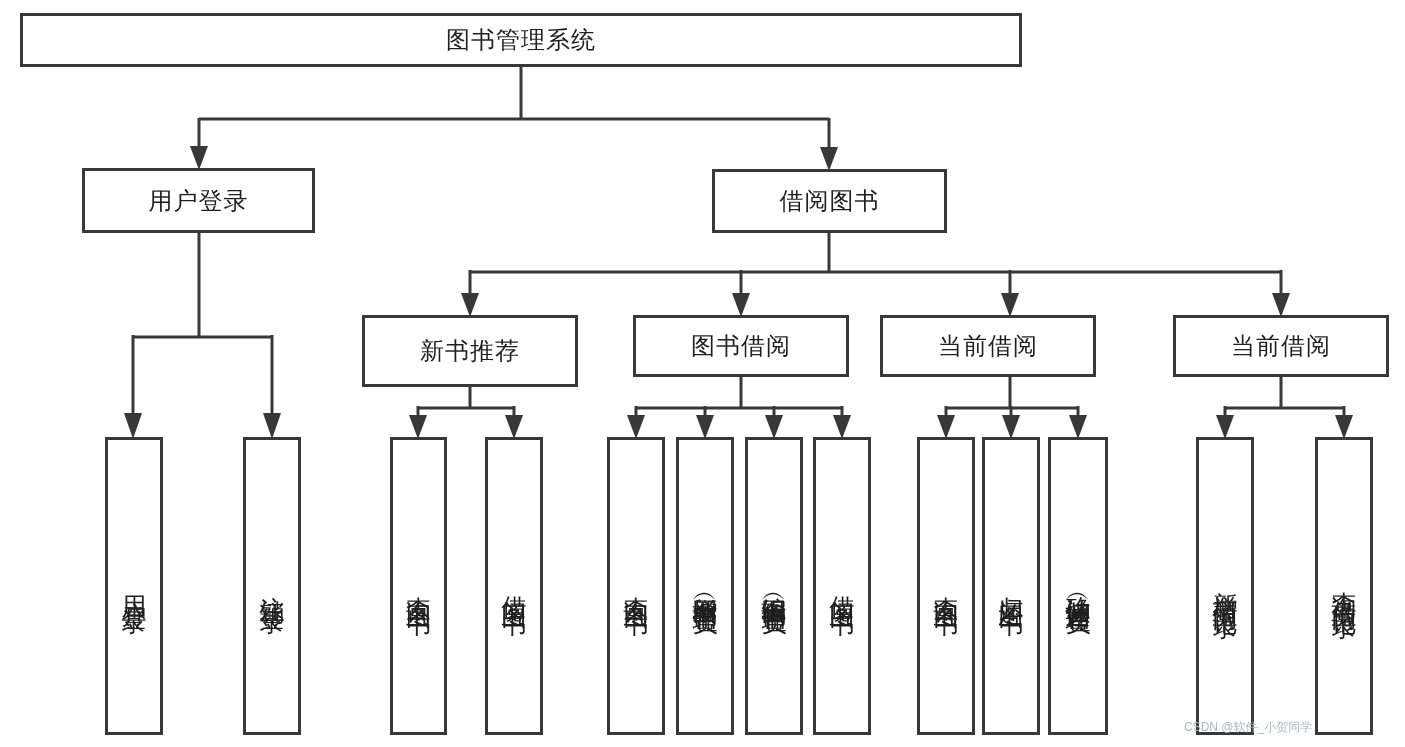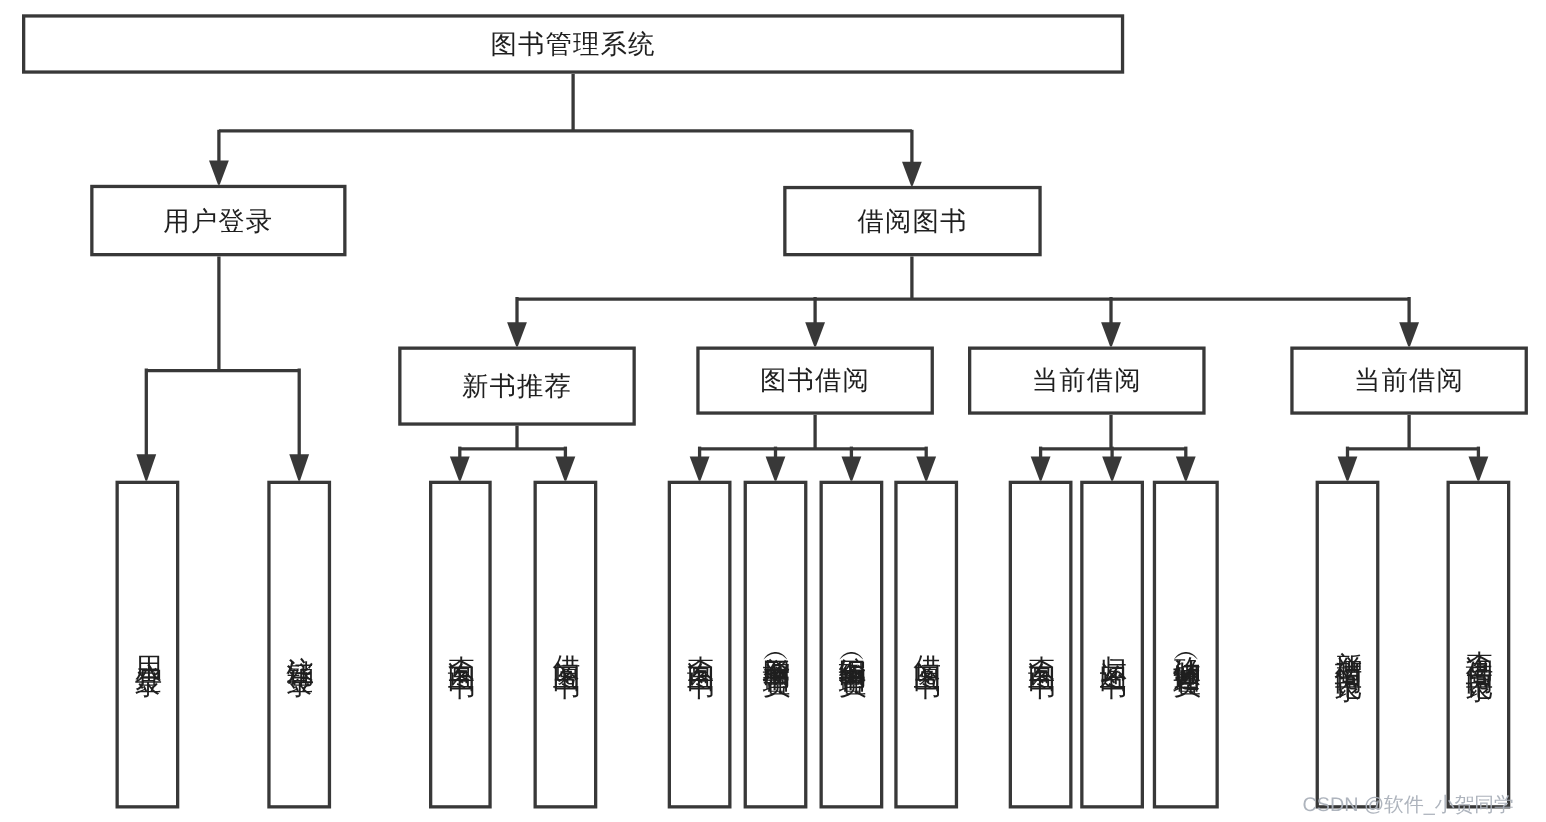--- a/index.html
+++ b/index.html
@@ -40,21 +40,21 @@
     text-orientation:mixed;
     font-size:25px;
     letter-spacing:5px;
     line-height:1;
     color:#1f1f1f;
     white-space:nowrap;
   }
   .watermark{
     position:absolute;
     left:1184px;top:719px;
-    font-size:18px;
+    font-size:12px;
     color:rgba(170,176,185,0.95);
     letter-spacing:0px;
     z-index:3;
     white-space:nowrap;
   }
 </style>
 </head>
 <body>
 
 <div id="canvas">

